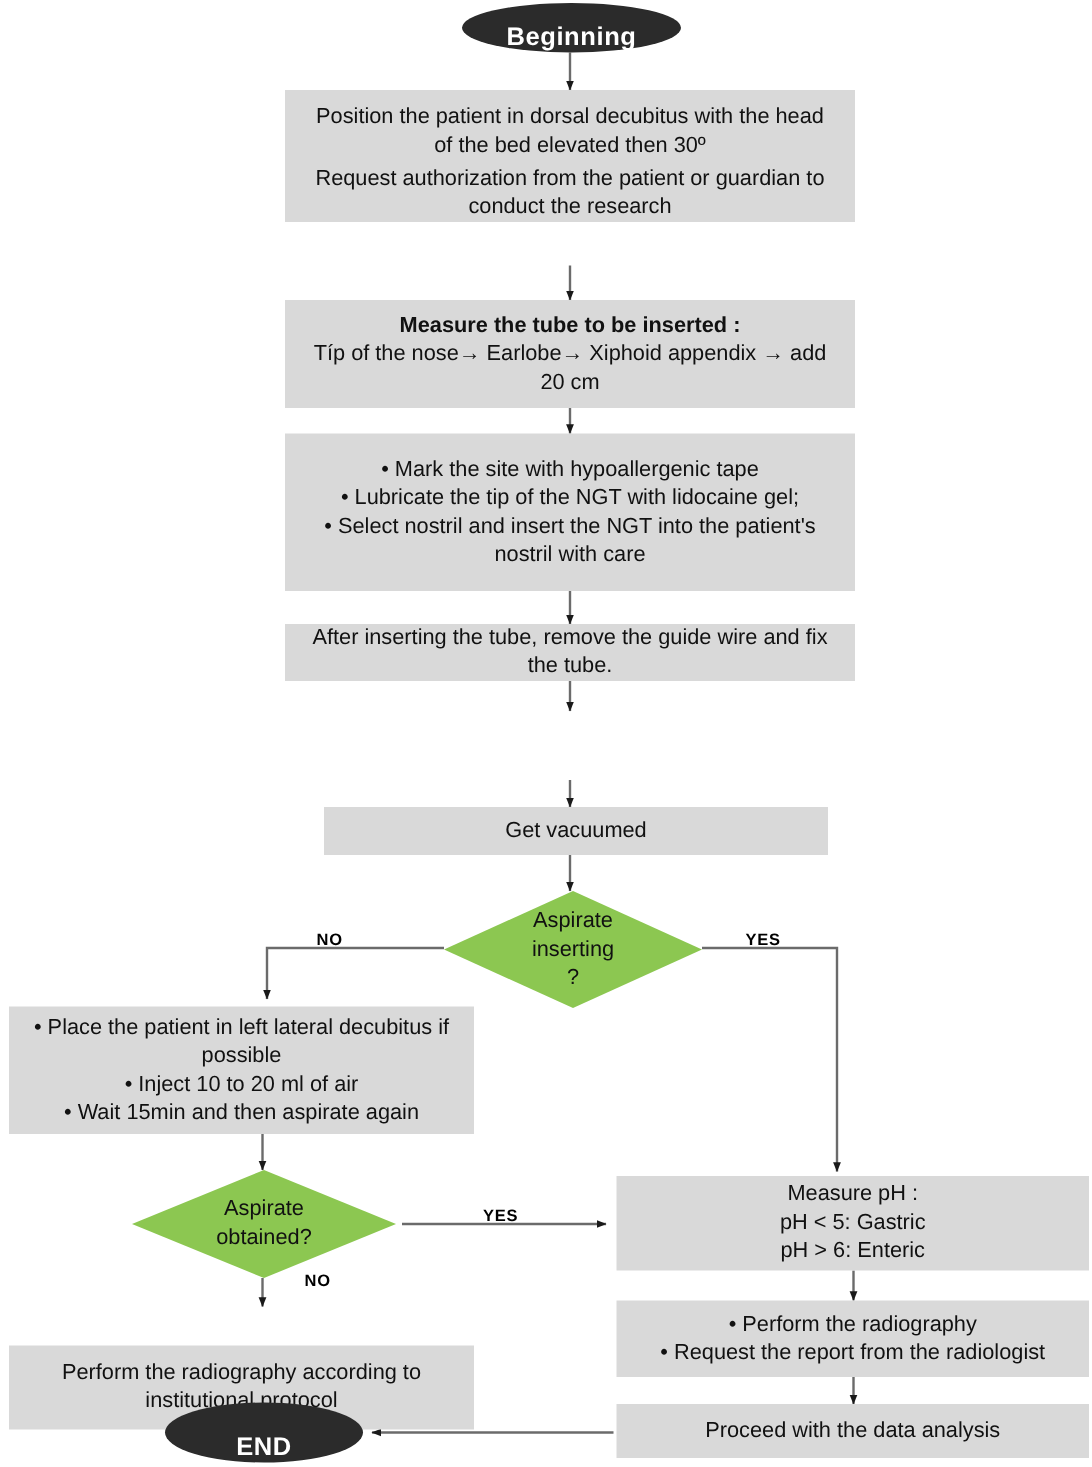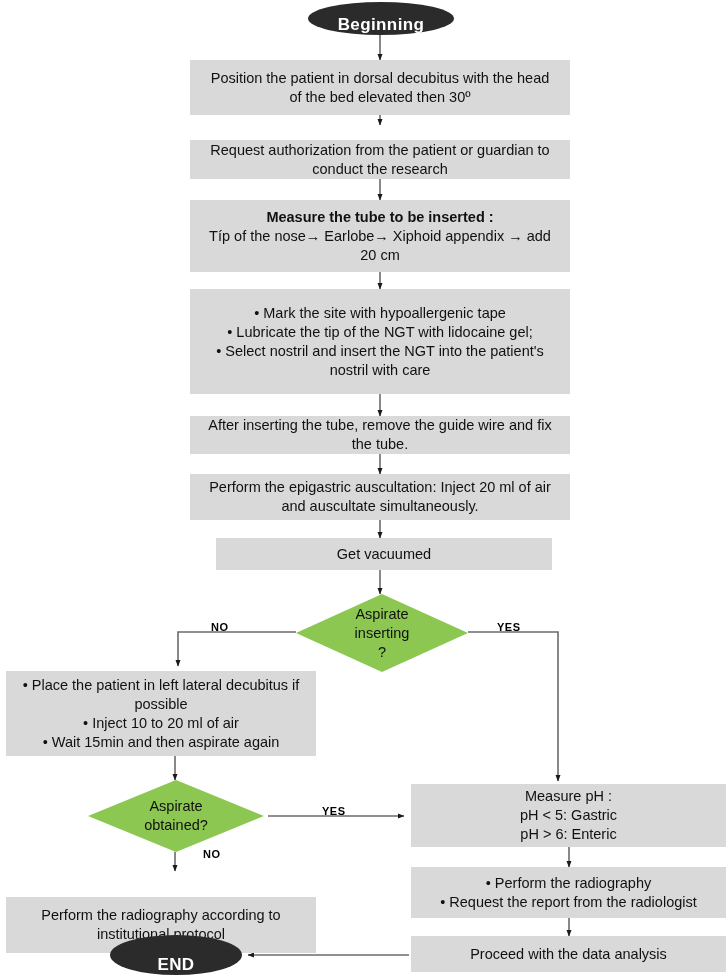--- a/index.html
+++ b/index.html
@@ -141,21 +141,21 @@
     <span>Beginning</span>
   </div>
 
   <div class="node proc" style="left:190px; top:60px; width:380px; height:55px;">
     <div class="inner">
       <div>Position the patient in dorsal decubitus with the head</div>
       <div>of the bed elevated then 30º</div>
     </div>
   </div>
 
-  <div class="node proc" style="left:190px; top:140px; width:380px; height:39px;">
+  <div class="node proc" style="left:190px; top:109px; width:380px; height:39px;">
     <div class="inner">
       <div>Request authorization from the patient or guardian to</div>
       <div>conduct the research</div>
     </div>
   </div>
 
   <div class="node proc" style="left:190px; top:200px; width:380px; height:72px;">
     <div class="inner">
       <div class="bold-head">Measure the tube to be inserted :</div>
       <div>Típ of the nose→ Earlobe→ Xiphoid appendix → add</div>
@@ -174,26 +174,20 @@
     </div>
   </div>
 
   <div class="node proc" style="left:190px; top:416px; width:380px; height:38px;">
     <div class="inner">
       <div>After inserting the tube, remove the guide wire and fix</div>
       <div>the tube.</div>
     </div>
   </div>
 
-  <div class="node proc" style="left:190px; top:474px; width:380px; height:46px;">
-    <div class="inner">
-      <div>Perform the epigastric auscultation: Inject 20 ml of air</div>
-      <div>and auscultate simultaneously.</div>
-    </div>
-  </div>
 
   <div class="node proc" style="left:216px; top:538px; width:336px; height:32px;">
     <div class="inner">
       <div>Get vacuumed</div>
     </div>
   </div>
 
   <div class="node dec" style="left:296px; top:594px; width:172px; height:78px;">
     <div class="diamond-bg"></div>
     <div class="dec-text">

